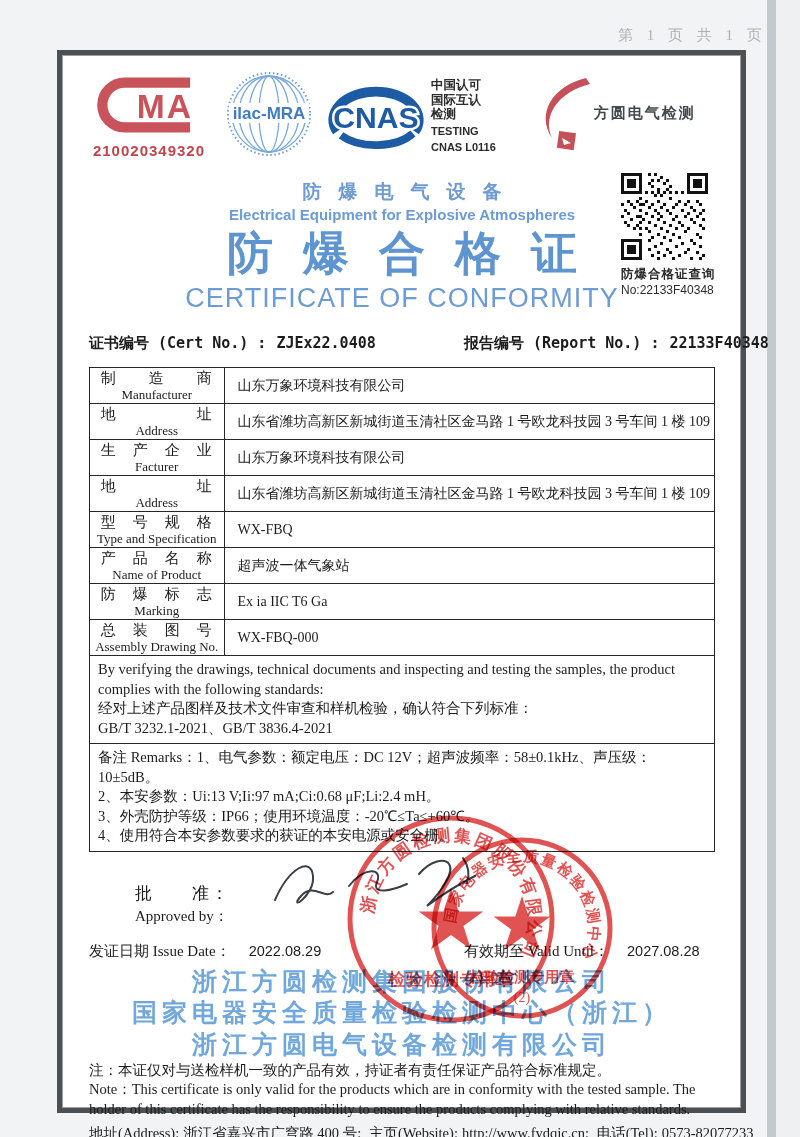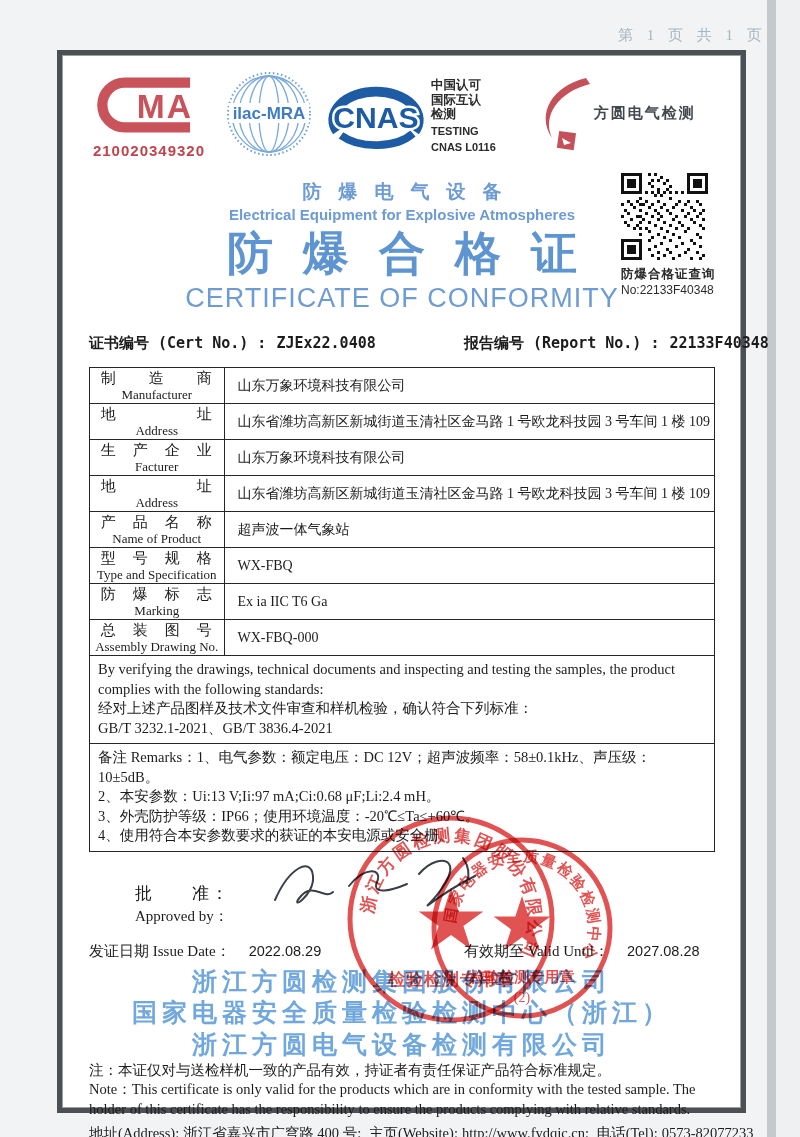--- a/index.html
+++ b/index.html
@@ -203,31 +203,31 @@
       </tr>
       <tr>
         <td class="lbl">
               <div class="lc">地　　　　　址</div>
               <div class="le">Address</div>
             </td>
         <td class="val">山东省潍坊高新区新城街道玉清社区金马路 1 号欧龙科技园 3 号车间 1 楼 109</td>
       </tr>
       <tr>
         <td class="lbl">
+              <div class="lc">型　号　规　格</div>
+              <div class="le">Type and Specification</div>
+            </td>
+        <td class="val">WX-FBQ</td>
+      </tr>
+      <tr>
+        <td class="lbl">
               <div class="lc">产　品　名　称</div>
               <div class="le">Name of Product</div>
             </td>
         <td class="val">超声波一体气象站</td>
-      </tr>
-      <tr>
-        <td class="lbl">
-              <div class="lc">型　号　规　格</div>
-              <div class="le">Type and Specification</div>
-            </td>
-        <td class="val">WX-FBQ</td>
       </tr>
       <tr>
         <td class="lbl">
               <div class="lc">防　爆　标　志</div>
               <div class="le">Marking</div>
             </td>
         <td class="val">Ex ia IIC T6 Ga</td>
       </tr>
       <tr>
         <td class="lbl">

